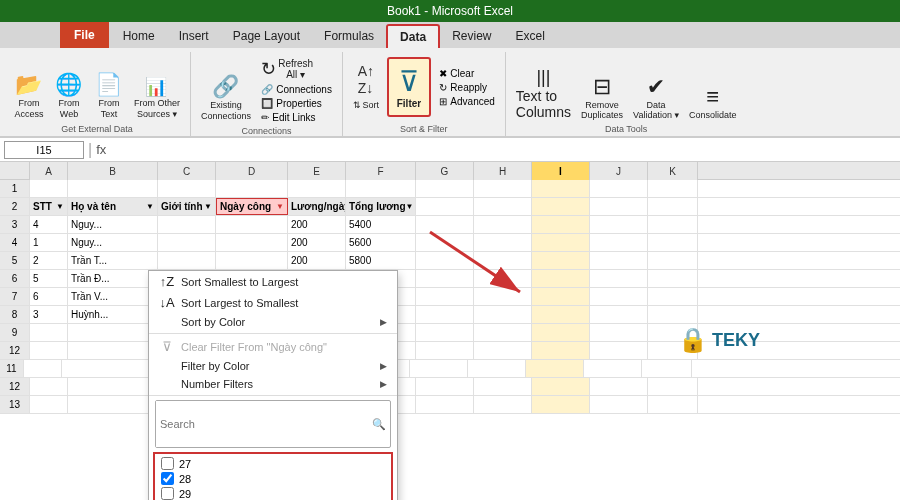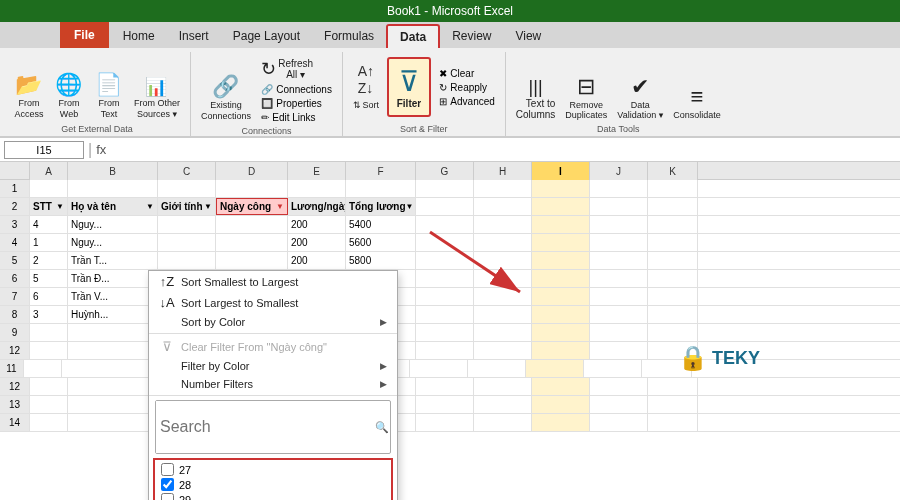--- a/index.html
+++ b/index.html
@@ -262,21 +262,21 @@
       display: flex;
       align-items: center;
       margin: 4px 6px;
       border: 1px solid #aaa;
       border-radius: 2px;
     }
     .dropdown-search input {
       flex: 1;
       border: none;
       outline: none;
-      font-size: 16px;
+      font-size: 11px;
       padding: 17px 4px;
     }
     .dropdown-search .search-btn { padding: 2px 4px; cursor: pointer; }
 
     
     .checkbox-list {
       border: 2px solid #cc3333;
       margin: 2px 4px;
       padding: 2px 0;
       max-height: 80px;
@@ -333,21 +333,21 @@
 </div>
 
 <div class="tab-bar">
   <div class="file-tab">File</div>
   <div class="ribbon-tab">Home</div>
   <div class="ribbon-tab">Insert</div>
   <div class="ribbon-tab">Page Layout</div>
   <div class="ribbon-tab">Formulas</div>
   <div class="ribbon-tab active data-tab-highlight" style="border:2px solid #cc3333; background:#f0f0f0; border-bottom:none; font-weight:bold;">Data</div>
   <div class="ribbon-tab">Review</div>
-  <div class="ribbon-tab">View</div>
+  <div class="ribbon-tab">Excel</div>
 </div>
 
 <div class="ribbon-content">
 
   <div class="ribbon-group">
     <div class="ribbon-buttons">
       <div class="ribbon-btn">
         <div class="btn-icon">📂</div>
         <div style="font-size:9px;line-height:1.2;text-align:center;">From<br>Access</div>
       </div>
@@ -410,21 +410,21 @@
         <div class="ribbon-mini-btn"><span>⊞</span> Advanced</div>
       </div>
     </div>
     <div class="ribbon-group-label">Sort &amp; Filter</div>
   </div>
 
   <div class="ribbon-group">
     <div class="ribbon-buttons">
       <div class="ribbon-btn">
         <div class="btn-icon" style="font-size:18px;">|||</div>
-        <div style="font-size:10px;text-align:right;">Text to<br>Columns</div>
+        <div style="font-size:14px;text-align:left;">Text to<br>Columns</div>
       </div>
       <div class="ribbon-btn">
         <div class="btn-icon" style="font-size:22px;">⊟</div>
         <div style="font-size:9px;text-align:center;">Remove<br>Duplicates</div>
       </div>
       <div class="ribbon-btn">
         <div class="btn-icon" style="font-size:22px;">✔</div>
         <div style="font-size:9px;text-align:center;">Data<br>Validation ▾</div>
       </div>
       <div class="ribbon-btn">
@@ -664,34 +664,20 @@
         <div class="cell" style="width:58px;"></div>
         <div class="cell" style="width:72px;"></div>
         <div class="cell" style="width:58px;"></div>
         <div class="cell" style="width:70px;"></div>
         <div class="cell" style="width:58px;"></div>
         <div class="cell" style="width:58px;"></div>
         <div class="cell" style="width:58px;background:#fff3cc;"></div>
         <div class="cell" style="width:58px;"></div>
         <div class="cell" style="width:50px;"></div>
       </div>
-    <div class="grid-row">
-        <div class="cell header-cell" style="width:30px;">14</div>
-        <div class="cell" style="width:38px;"></div>
-        <div class="cell" style="width:90px;"></div>
-        <div class="cell" style="width:58px;"></div>
-        <div class="cell" style="width:72px;"></div>
-        <div class="cell" style="width:58px;"></div>
-        <div class="cell" style="width:70px;"></div>
-        <div class="cell" style="width:58px;"></div>
-        <div class="cell" style="width:58px;"></div>
-        <div class="cell" style="width:58px;background:#fff3cc;"></div>
-        <div class="cell" style="width:58px;"></div>
-        <div class="cell" style="width:50px;"></div>
-      </div>
 
   </div>
 
   <div class="dropdown-menu">
     <div class="dropdown-item">
       <span class="dropdown-icon">↑Z</span>
       <span>Sort Smallest to Largest</span>
     </div>
     <div class="dropdown-item">
       <span class="dropdown-icon">↓A</span>

